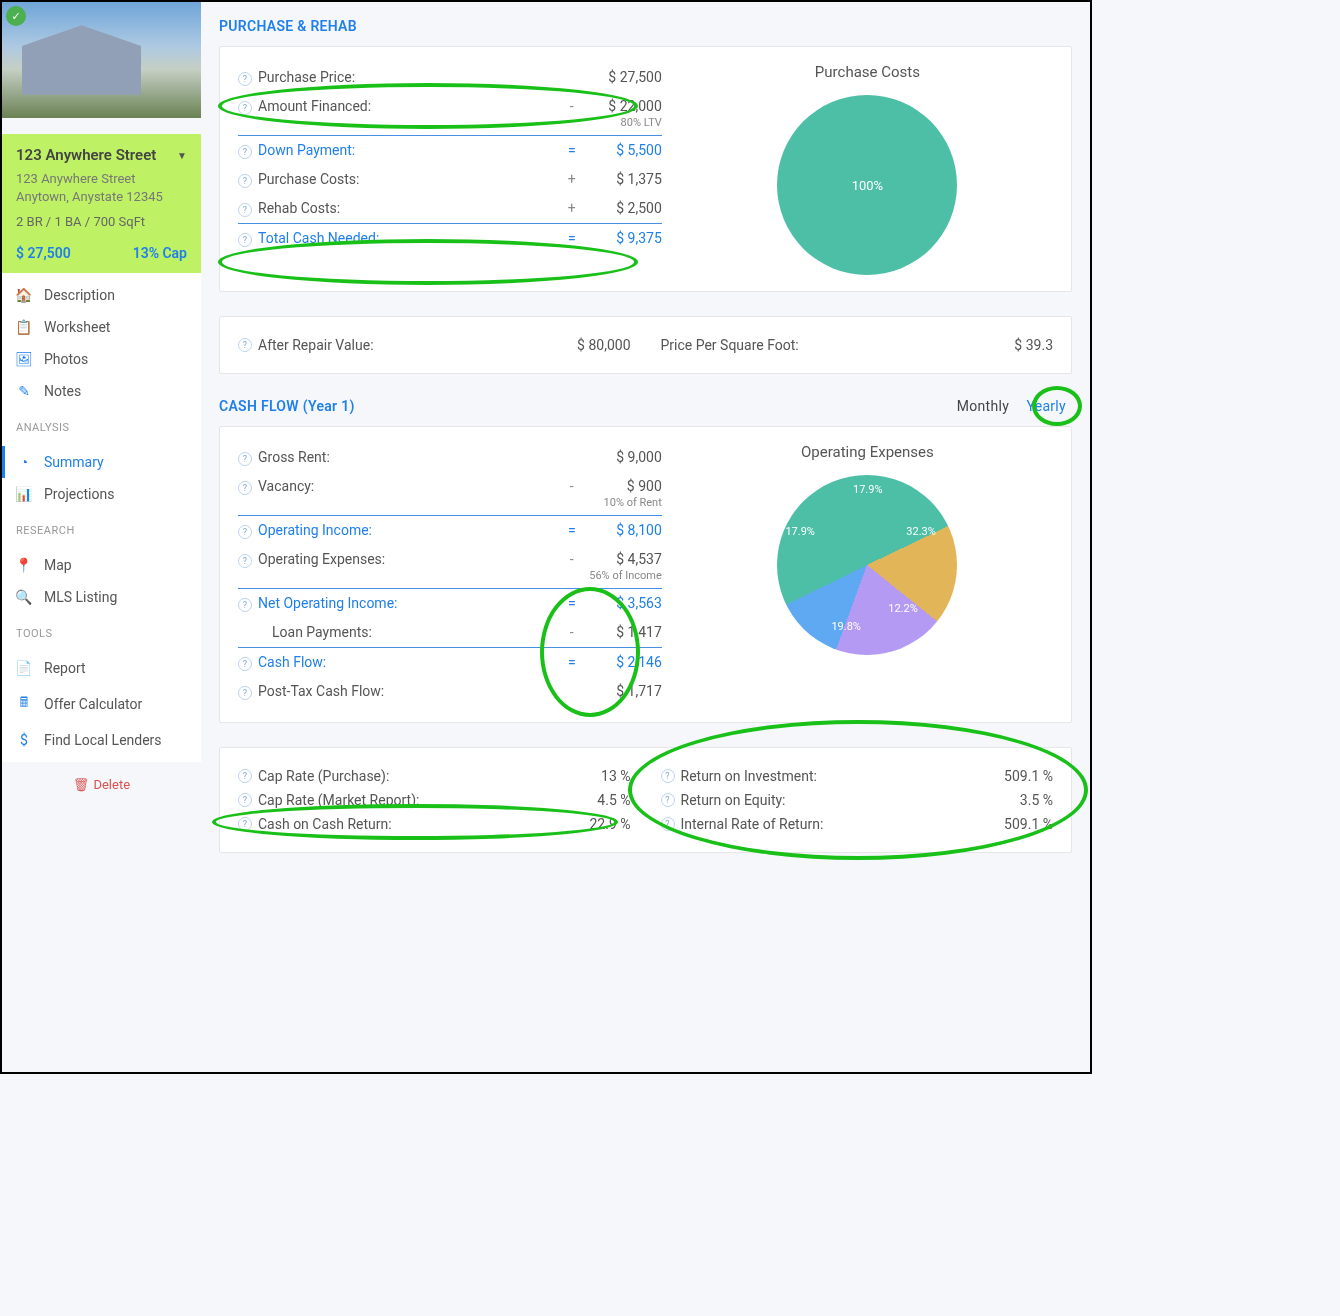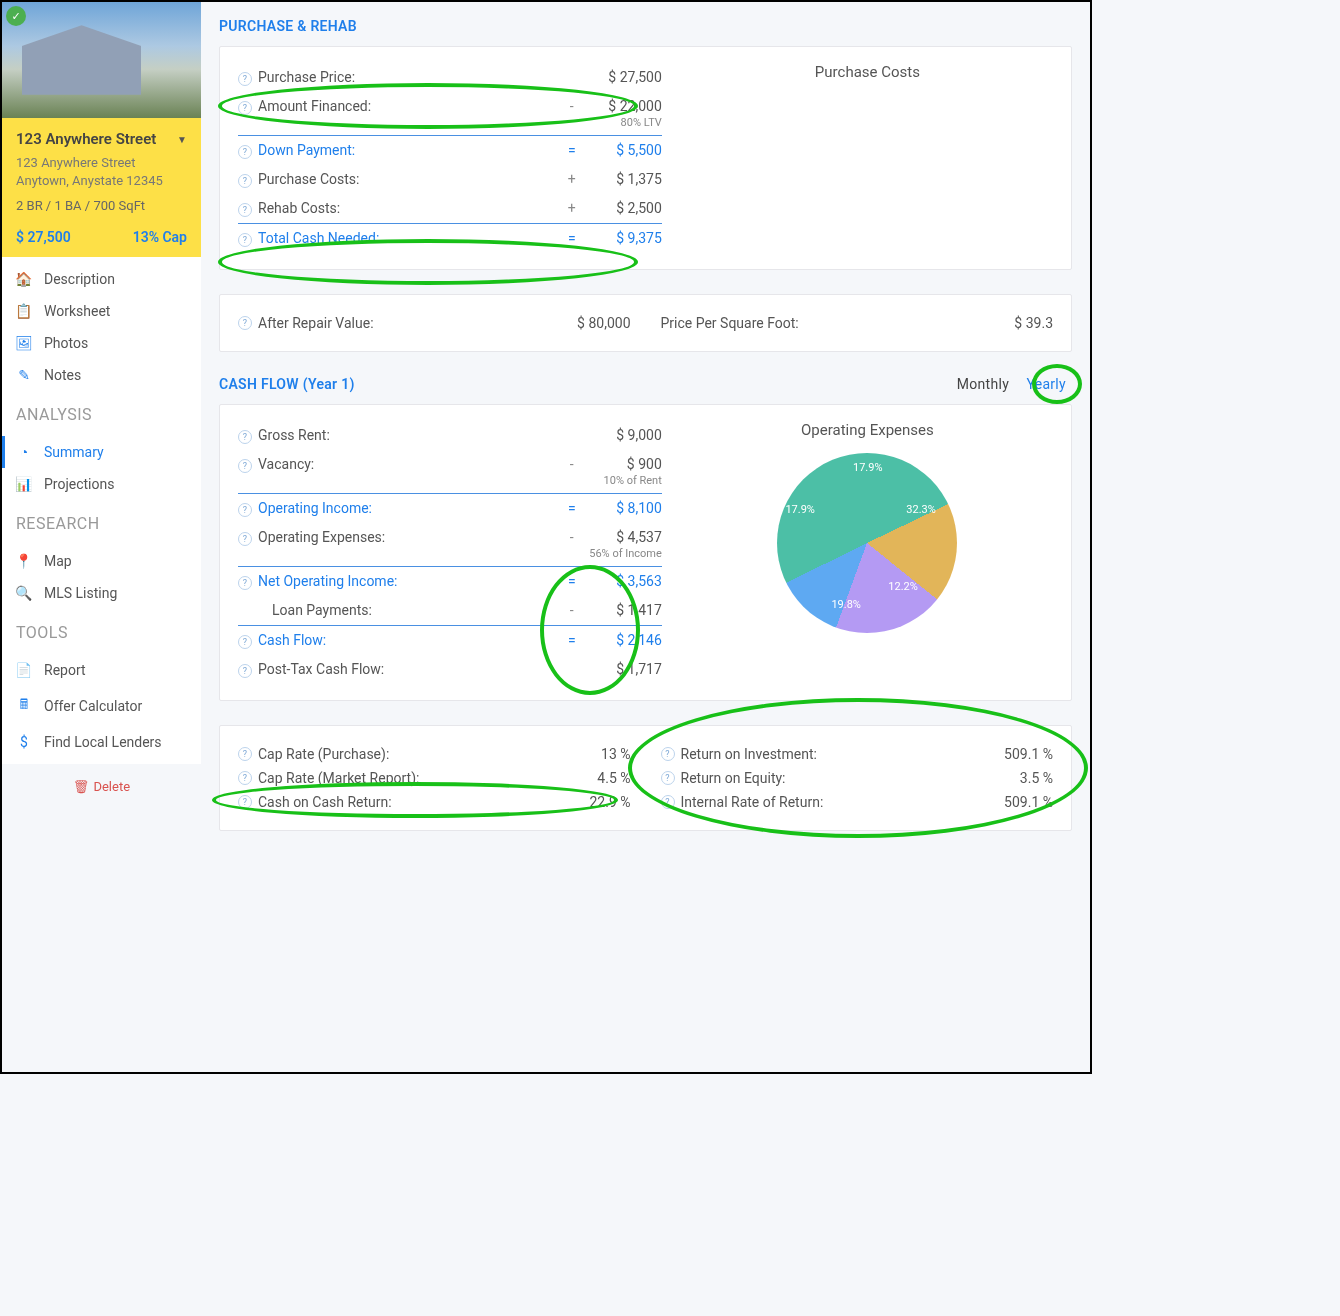--- a/index.html
+++ b/index.html
@@ -4,33 +4,33 @@
 <style>
   * { box-sizing: border-box; margin: 0; padding: 0; }
   body { font-family: -apple-system, "Segoe UI", Roboto, Arial, sans-serif; background: #f5f7fa; color: #333; font-size: 14px; }
   .app { display: flex; width: 1092px; min-height: 1074px; margin: 0; background: #f5f7fa; border: 2px solid #000; position: relative; }
 
   
   .sidebar { width: 199px; flex-shrink: 0; padding: 0; position: relative; }
   .check-badge { position: absolute; top: 4px; left: 4px; width: 20px; height: 20px; background: #4caf50; border-radius: 50%; display: flex; align-items: center; justify-content: center; z-index: 2; color: #fff; font-size: 11px; }
   .photo { height: 116px; background: linear-gradient(to bottom, #6fa5d8 0%, #adc9e2 38%, #c5cfc4 58%, #6a8254 100%); position: relative; }
   .photo::after { content: ""; position: absolute; left: 10%; top: 20%; width: 60%; height: 60%; background: #91a0b6; clip-path: polygon(0 30%, 50% 0, 100% 30%, 100% 100%, 0 100%); }
-  .prop-card { background: #fde047; padding: 12px 14px 0 14px; }
+  .prop-card { background: #bef264; padding: 12px 14px 0 14px; margin-top: 16px; }
   .title-row { display: flex; justify-content: space-between; align-items: center; margin-bottom: 6px; }
   .title-row h3 { font-size: 15px; font-weight: 600; color: #444; }
   .title-row .caret { font-size: 10px; color: #555; }
   .addr { color: #777; font-size: 13px; line-height: 1.4; margin-bottom: 8px; }
   .meta { color: #666; font-size: 13px; padding-bottom: 8px; }
   .price-cap { display: flex; justify-content: space-between; padding: 8px 0 12px; font-weight: 600; }
   .price-cap .price { color: #1f7feb; }
   .price-cap .cap { color: #1f7feb; }
 
   .nav { background: #fff; }
   .nav-section { padding: 6px 0; }
-  .nav-label { padding: 8px 14px 6px; font-size: 16px; letter-spacing: 0.5px; color: #999; }
+  .nav-label { padding: 8px 14px 6px; font-size: 11px; letter-spacing: 0.5px; color: #999; }
   .nav-item { display: flex; align-items: center; gap: 12px; padding: 8px 14px; color: #555; cursor: pointer; font-size: 14px; }
   .nav-item.active { color: #1f7feb; border-left: 3px solid #1f7feb; padding-left: 11px; background: #fff; }
   .ni { width: 16px; display: flex; align-items: center; justify-content: center; color: #1f7feb; font-size: 14px; }
   .delete-row { text-align: center; padding: 14px; }
   .delete-link { color: #d9534f; cursor: pointer; font-size: 13px; }
   .delete-link .ti { margin-right: 4px; }
 
   
   .main { flex: 1; padding: 16px 18px; }
   .section { margin-bottom: 24px; }
@@ -201,20 +201,25 @@
             </div>
           <div class="row sep-above blue bold">
               <span class="qh">?</span>
               <span class="label">Total Cash Needed:</span>
               <span class="op">=</span>
               <span class="val">$ 9,375</span>
             </div>
         </div>
         <div class="panel-right">
           <div class="chart-title">Purchase Costs</div>
+          <div class="pie-wrap">
+              <div class="pie1">
+                <span>100%</span>
+              </div>
+            </div>
         </div>
 
         <div class="hl" style="left:-2px; top:36px; width:420px; height:46px;"></div>
         <div class="hl" style="left:-2px; top:192px; width:420px; height:46px;"></div>
       </div>
     </div>
 
     <div class="section">
       <div class="panel">
           <div class="panel-grid2" style="width:100%;">

